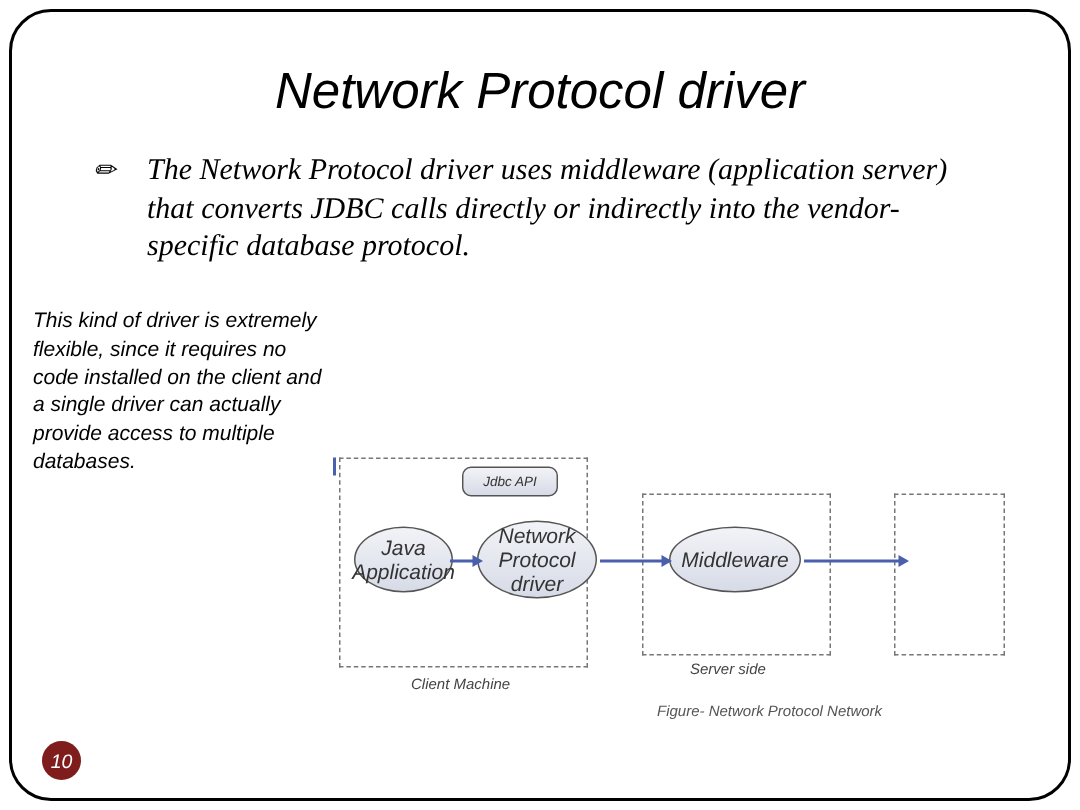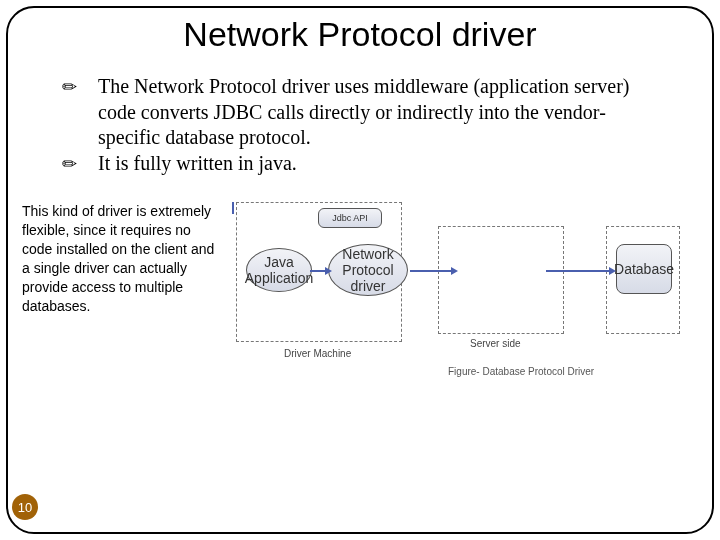--- a/index.html
+++ b/index.html
@@ -9,43 +9,43 @@
     background: #fff;
     font-family: Arial, sans-serif;
     position: relative;
     overflow: hidden;
   }
   .frame {
     position: absolute;
     top: 6px; left: 6px; right: 6px; bottom: 6px;
     border: 2px solid #000;
     border-radius: 28px;
-    padding: 7px 24px 24px 24px;
+    padding: 34px 24px 24px 24px;
+    font-style: italic;
   }
   .title {
     font-size: 34px;
     font-weight: normal;
     text-align: center;
     margin-bottom: 20px;
     font-family: Arial, sans-serif;
   }
   .bullets {
     font-family: "Times New Roman", Times, serif;
     font-size: 20px;
     line-height: 1.28;
     margin-left: 48px;
     margin-right: 30px;
   }
   .bullet-line { text-indent: -18px; padding-left: 18px; }
   .swirl { font-family: Arial, sans-serif; font-size: 18px; display:inline-block; width:18px; }
   .lower {
     display: flex;
     margin-top: 26px;
-    gap: 10px;
-    align-items: flex-start;
+    align-items: flex-end;
   }
   .note {
     width: 200px;
     font-family: Arial, sans-serif;
     font-size: 14px;
     line-height: 1.35;
     margin-left: -10px;
   }
   .diagram-wrap { flex: 1; position: relative; }
   .dash-box {
@@ -105,66 +105,63 @@
     border-bottom: 4px solid transparent;
   }
   .a-jdbc-np { left: 106px; top: 34px; width: 2px; height: 12px; background:#4a5fae; }
   .a-jdbc-np::after { display:none; }
   .a-app-np  { left: 78px; top: 68px; width: 20px; }
   .a-np-mw   { left: 178px; top: 68px; width: 46px; }
   .a-mw-db   { left: 314px; top: 68px; width: 68px; }
   .page-number {
     position: absolute;
     bottom: 12px;
-    left: 4px;
+    left: 20px;
     width: 26px; height: 26px;
     border-radius: 50%;
-    background: #a16207;
+    background: #7f1d1d;
     color: #fff;
     font-size: 13px;
     display: flex;
     align-items: center;
     justify-content: center;
     font-family: Arial, sans-serif;
   }
 </style>
 </head>
 <body>
 
 <div class="frame">
 
   <h1 class="title">Network Protocol driver</h1>
 
   <div class="bullets">
     <div class="bullet-line">
-      <span class="swirl">✏</span><span>The Network Protocol driver uses middleware (application server) code converts JDBC calls directly or indirectly into the vendor-specific database protocol.</span>
-    </div>
-    <div class="bullet-line">
-      <span class="swirl">✏</span><span>It is fully written in java.</span>
+      <span class="swirl">✏</span><span>The Network Protocol driver uses middleware (application server) that converts JDBC calls directly or indirectly into the vendor-specific database protocol.</span>
     </div>
   </div>
 
   <div class="lower">
     <div class="note">This kind of driver is extremely flexible, since it requires no code installed on the client and a single driver can actually provide access to multiple databases.</div>
 
     <div class="diagram-wrap">
       <div class="dash-box client-box"></div>
       <div class="dash-box server-box"></div>
       <div class="dash-box db-area"></div>
 
       <div class="obox jdbc-api">Jdbc API</div>
       <div class="obox ell java-app">Java Application</div>
       <div class="obox ell npd">Network Protocol driver</div>
-      <div class="obox db">Database</div>
+      <div class="obox ell mw">Middleware</div>
 
       <div class="a-jdbc-np"></div>
       <div class="arrow a-app-np"></div>
       <div class="arrow a-np-mw"></div>
       <div class="arrow a-mw-db"></div>
 
-      <div class="lbl client">Driver Machine</div>
+      <div class="lbl client">Client Machine</div>
       <div class="lbl server">Server side</div>
-      <div class="caption">Figure- Database Protocol Driver</div>
+      <div class="caption">Figure- Network Protocol Network</div>
     </div>
   </div>
 
   <div class="page-number">10</div>
 </div>
 
 </body></html>

